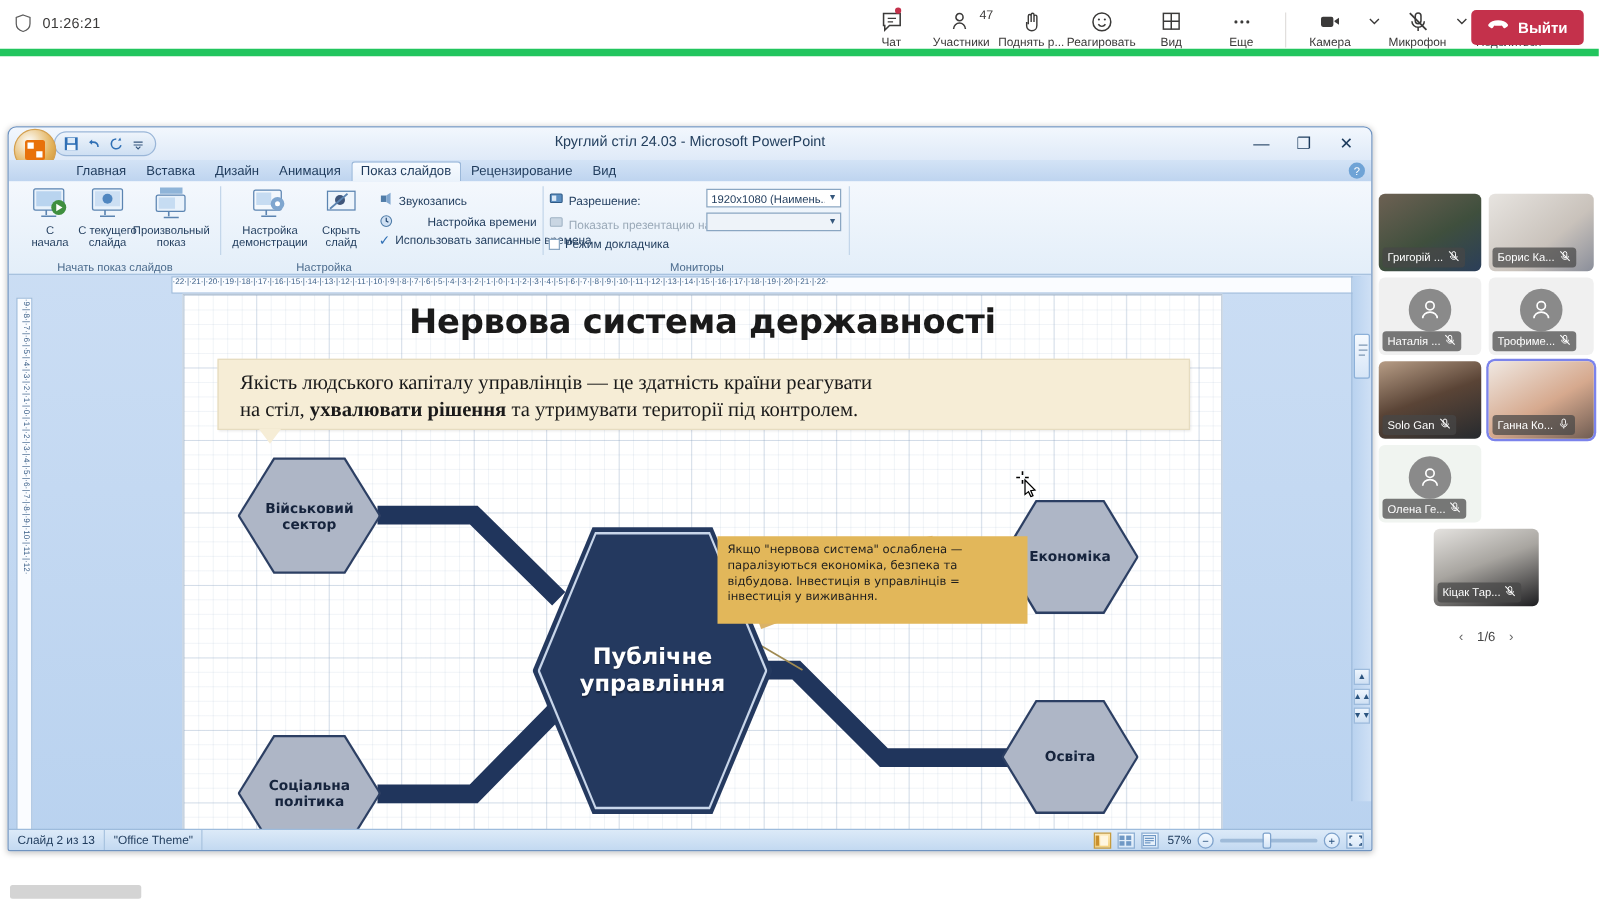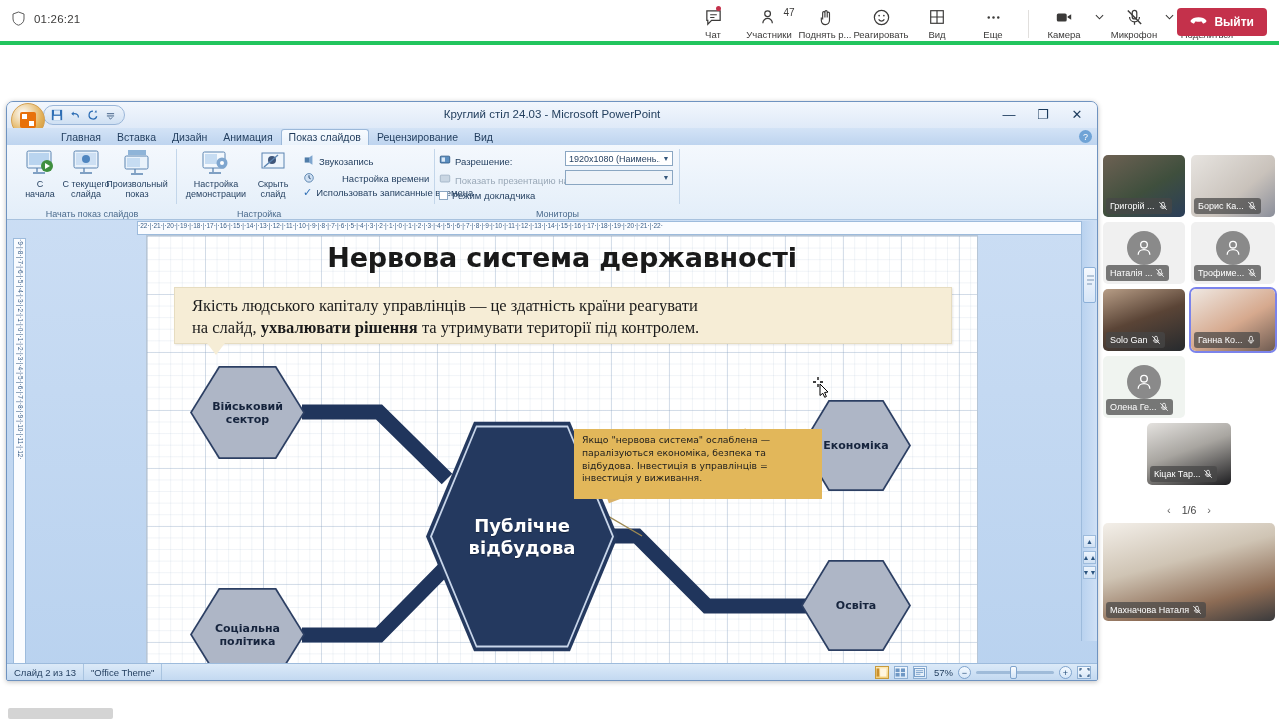--- a/index.html
+++ b/index.html
@@ -1,21 +1,21 @@
 <!DOCTYPE html>
 <html><head>
 <meta charset="utf-8">
 <style>
   * { box-sizing: border-box; margin:0; padding:0; }
   html,body { width:1279px; height:719px; overflow:hidden; background:#ffffff;
     font-family:"Liberation Sans", sans-serif; }
 
   
   #teams-bar { position:absolute; left:0; top:0; width:1279px; height:45px;
-    background:#fff; border-bottom:4px solid #22c55e; }
+    background:#fff; border-bottom:6px solid #22c55e; }
   #teams-left { position:absolute; left:12px; top:11px; display:flex; align-items:center; gap:9px; }
   .shield { width:13px; height:15px; }
   #call-timer { font-size:11.5px; color:#3b3a39; letter-spacing:.2px; }
 
   #teams-center { position:absolute; left:685px; top:4px; display:flex; align-items:flex-start; }
   .tb-item { width:56px; display:flex; flex-direction:column; align-items:center; gap:2px;
     padding-top:3px; cursor:pointer; position:relative; }
   .tb-item .ic { height:20px; display:flex; align-items:center; justify-content:center; position:relative;}
   .tb-item .lb { font-size:9.5px; color:#3b3a39; white-space:nowrap; max-width:56px;
      overflow:hidden; text-overflow:ellipsis; text-align:center; }
@@ -523,21 +523,21 @@
 
   <div id="slidearea">
     <div id="slide">
       <div class="grid"></div>
 
       <div id="slide-title">Нервова система державності</div>
 
       <div id="quote-box">
         <div class="qt">
           <span>Якість людського капіталу управлінців — це здатність країни реагувати</span><br>
-          <span>на слайд, </span><b>ухвалювати рішення</b><span> та утримувати території під контролем.</span>
+          <span>на стіл, </span><b>ухвалювати рішення</b><span> та утримувати території під контролем.</span>
         </div>
       </div>
       <div id="quote-tail"></div>
 
       <svg style="position:absolute;left:0;top:0;width:832px;height:518px;">
         <path d="M155 176 L232 176 L300 243" stroke="#20355c" stroke-width="15" fill="none"></path>
         <path d="M155 399 L232 399 L300 330" stroke="#20355c" stroke-width="15" fill="none"></path>
         <path d="M437 300 L490 300 L560 370 L660 370" stroke="#20355c" stroke-width="15" fill="none"></path>
         <path d="M600 210 L660 210" stroke="#d9b268" stroke-width="13" fill="none"></path>
         <g stroke="#d9b268" stroke-width="11" stroke-dasharray="17 13" fill="none">
@@ -578,21 +578,21 @@
         <div class="hex-inner" style="background:#aeb6c6;">
           <span class="hex-lbl">Освіта</span>
         </div>
       </div>
 
       <div class="hexwrap" style="left:279px;top:181px;width:192px;height:239px;">
         <div class="hex" style="background:#24395f;"></div>
         <div class="hex-inner" style="inset:4px;background:#c8d6ea;"></div>
         <div class="hex-inner" style="inset:6px;background:#24395f;">
           <span class="hex-lbl white">
-            <span>Публічне</span><br><span>відбудова</span>
+            <span>Публічне</span><br><span>управління</span>
           </span>
         </div>
       </div>
 
       <div id="callout">
         <div class="ct">
           <span>Якщо "нервова система" ослаблена —</span><br>
           <span>паралізуються економіка, безпека та</span><br>
           <span>відбудова. Інвестиція в управлінців =</span><br>
           <span>інвестиція у виживання.</span>
@@ -776,32 +776,20 @@
       </span>
     </div>
   </div>
 
   <div id="pager">
     <span class="pgarrow">‹</span>
     <span>1/6</span>
     <span class="pgarrow">›</span>
   </div>
 
-  <div id="bigtile" style="background:linear-gradient(165deg,#f3efe9,#cfc4b4 40%,#8d6c55 75%,#3a3a3c);">
-    <div class="pname" style="max-width:80%;">
-      <span class="nm" style="max-width:108px;">Махначова Наталя</span>
-      <span>
-        <svg viewBox="0 0 12 12" width="10" height="10">
-            <rect x="4.3" y="1.5" width="3.4" height="6" rx="1.7" fill="none" stroke="#fff" stroke-width=".9"></rect>
-            <path d="M2.8 5.8c0 1.8 1.4 3.2 3.2 3.2s3.2-1.4 3.2-3.2" fill="none" stroke="#fff" stroke-width=".9"></path>
-            <path d="M1.5 1.3l9 9.2" stroke="#fff" stroke-width="1"></path>
-          </svg>
-      </span>
-    </div>
-  </div>
 </div>
 
 <div id="taskbar-ghost"></div>
 
 <div id="cursor">
   <svg viewBox="0 0 18 22" width="18" height="22">
     <path d="M6 1v3M6 8v3M1 6h3M8 6h3" stroke="#000" stroke-width="1.3"></path>
     <path d="M8 8l8 8-3.4.5 1.8 4-1.7.8-1.9-4L8 19.5z" fill="#fff" stroke="#000" stroke-width="1"></path>
   </svg>
 </div>

